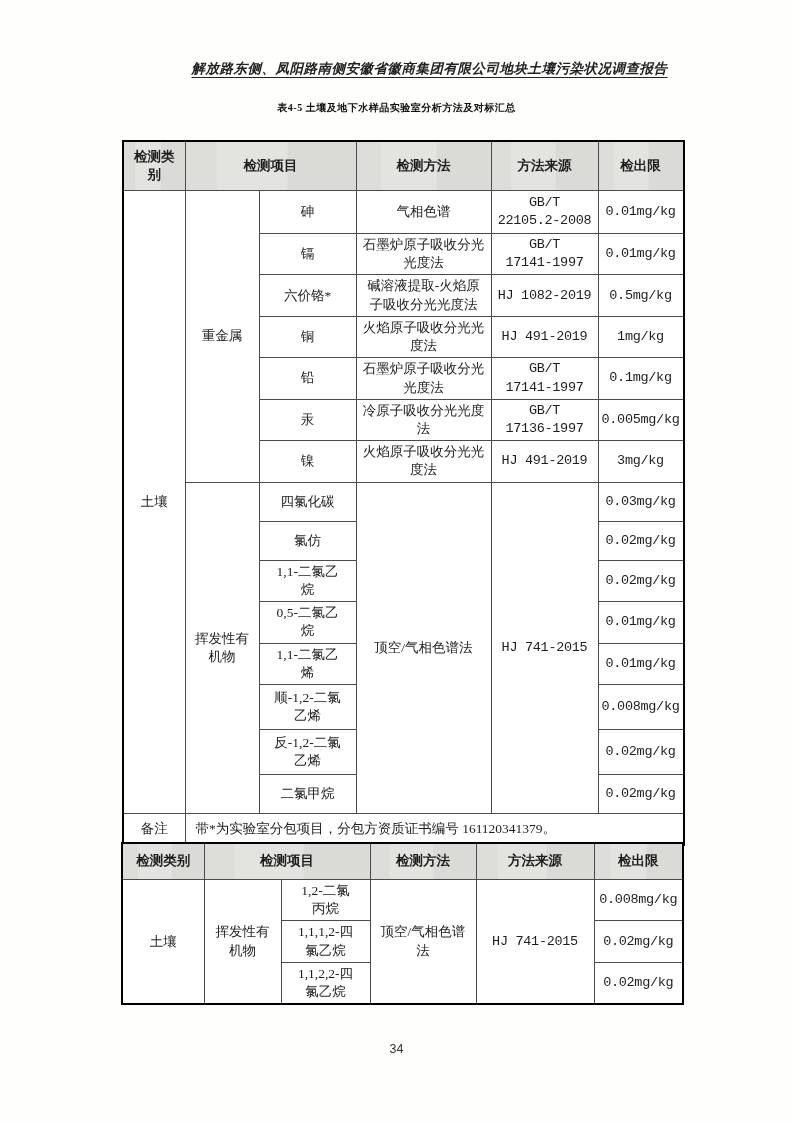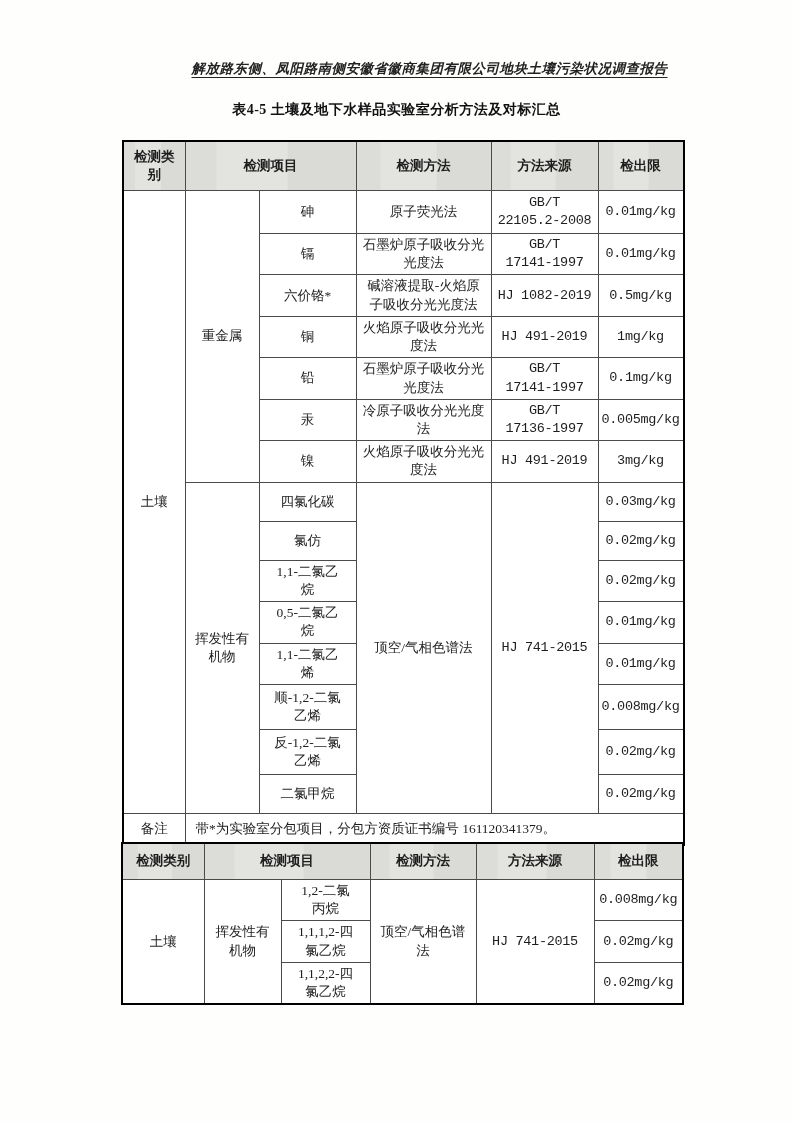--- a/index.html
+++ b/index.html
@@ -16,21 +16,21 @@
     text-align: center;
     font-size: 13.5px; font-style: italic; font-weight: 700;
     letter-spacing: 0.5px;
     color: #222;
     padding-left: 33px;
   }
   .doc-header .u { text-decoration: underline; text-underline-offset: 4px; }
   .table-title {
     position: absolute; top: 101px; left: 0; width: 100%;
     text-align: center;
-    font-size: 14px; font-weight: 700; color: #111;
+    font-size: 10px; font-weight: 700; color: #111;
     letter-spacing: 0.5px;
   }
   table.t {
     border-collapse: collapse; table-layout: fixed;
     background: #fff;
     border: 2px solid #000000;
   }
   .t th, .t td {
     border: 1px solid #4a4a4a;
     text-align: center; vertical-align: middle;
@@ -93,21 +93,21 @@
         <th>检测方法</th>
         <th>方法来源</th>
         <th>检出限</th>
       </tr>
     </thead>
     <tbody>
       <tr class="first">
         <td rowspan="15">土壤</td>
         <td rowspan="7">重金属</td>
         <td>砷</td>
-        <td>原子荧光法</td>
+        <td>气相色谱</td>
         <td class="num">GB/T
 22105.2-2008</td>
         <td class="num">0.01mg/kg</td>
       </tr>
       <tr>
         <td>镉</td>
         <td>石墨炉原子吸收分光
 光度法</td>
         <td class="num">GB/T
 17141-1997</td>
@@ -234,14 +234,15 @@
         <td class="num">0.02mg/kg</td>
       </tr>
       <tr>
         <td>1,1,2,2-四
 氯乙烷</td>
         <td class="num">0.02mg/kg</td>
       </tr>
     </tbody>
   </table>
 
+  <div class="page-number">34</div>
 
 </div>
 
 </body></html>

